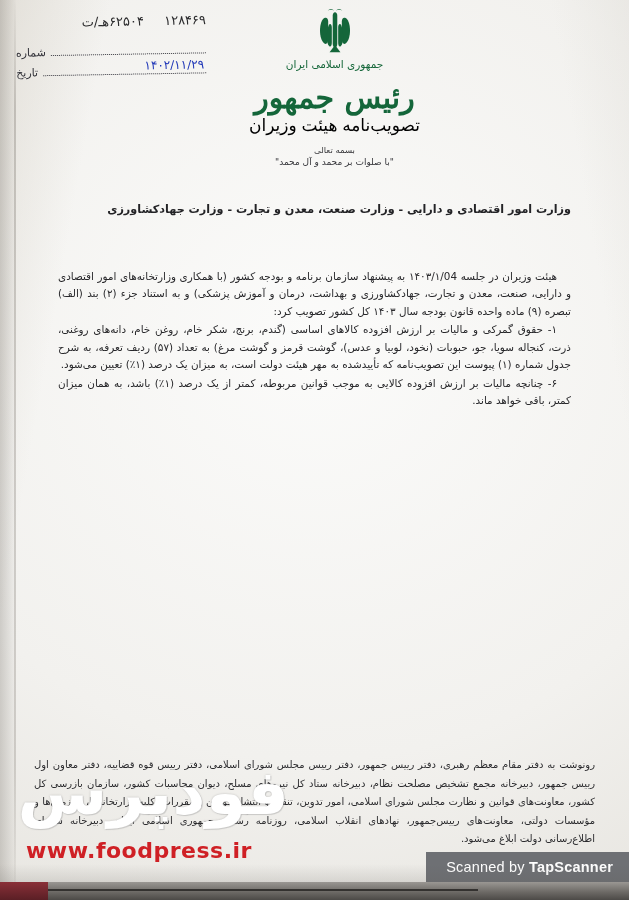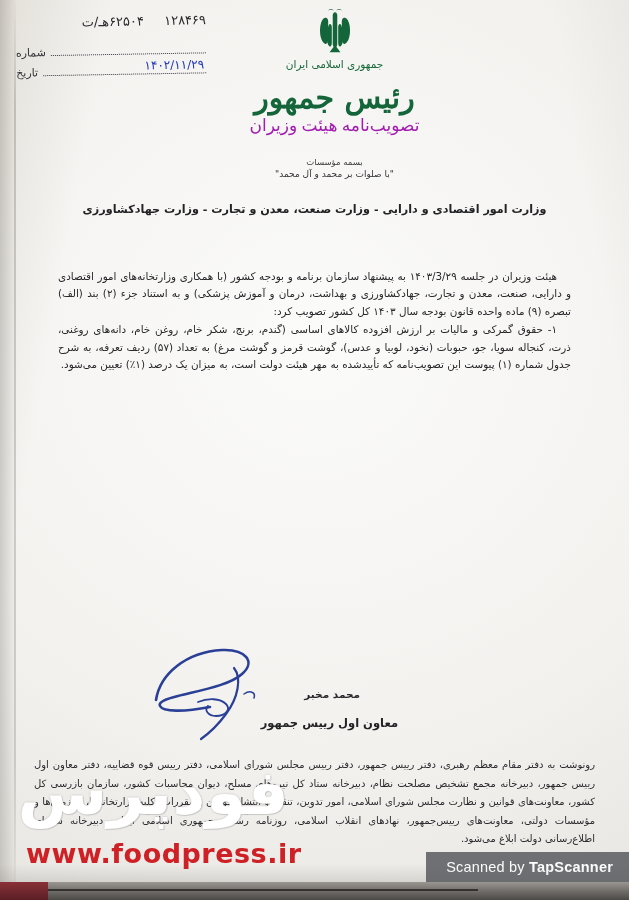--- a/index.html
+++ b/index.html
@@ -119,45 +119,45 @@
   .title-main {
     font-family: "DejaVu Serif", "Liberation Serif", serif;
     font-size: 30px;
     color: #14663a;
     line-height: 1.05;
     font-weight: 600;
     letter-spacing: -1px;
     margin: 12px 0 1px;
   }
   .title-sub {
-    font-family: Liberation Serif, serif;
+    font-family: Liberation Sans, sans-serif;
     font-size: 17px;
-    color: #a21caf;
+    color: #000000;
     letter-spacing: -0.4px;
-    margin-bottom: 20px;
+    margin-bottom: 8px;
   }
   .basmala {
     font-size: 8.5px;
     color: #3b3b3e;
     margin-top: 6px;
     line-height: 1.5;
   }
   .salavat {
     font-size: 9px;
     color: #35353a;
     margin-top: 1px;
   }
 
   
   .addressees {
     position: absolute;
     top: 200px;
     left: 58px;
     right: 58px;
-    text-align: center;
+    text-align: right;
     font-size: 11.2px;
     font-weight: bold;
     line-height: 1.85;
     color: #232326;
   }
   .body-text {
     position: absolute;
     top: 268px;
     left: 58px;
     right: 58px;
@@ -230,21 +230,21 @@
     letter-spacing: -2px;
     line-height: 1;
     text-shadow: 0 0 2px rgba(120,120,120,0.45), 1px 1px 0 rgba(170,170,170,0.35);
     transform: scaleX(1.05);
   }
   .wm-url {
     position: absolute;
     top: 838px;
     left: 26px;
     font-family: "DejaVu Sans", sans-serif;
-    font-size: 27px;
+    font-size: 22px;
     font-weight: bold;
     color: #cf2025;
     letter-spacing: 0.5px;
     white-space: nowrap;
   }
   .scanner-badge {
     position: absolute;
     right: 0;
     bottom: 18px;
     background: #6e7074;
@@ -320,45 +320,34 @@
         <path d="M38 40 c3 -1 5 2 5 7 v34 c0 7 -3 10 -6 7 -3 -3 -5 -10 -5 -20 0 -12 3 -26 6 -28 z"></path>
         <path d="M62 40 c-3 -1 -5 2 -5 7 v34 c0 7 3 10 6 7 3 -3 5 -10 5 -20 0 -12 -3 -26 -6 -28 z"></path>
         <path d="M50 86 l-12 16 h24 z"></path>
         <path d="M34 10 q7 -7 14 0 q-7 -4 -14 0 z"></path>
         <path d="M52 10 q7 -7 14 0 q-7 -4 -14 0 z"></path>
       </g>
     </svg>
     <div class="org-name">جمهوری اسلامی ایران</div>
     <div class="title-main">رئیس جمهور</div>
     <div class="title-sub">تصویب‌نامه هیئت وزیران</div>
-    <div class="basmala">بسمه مؤسسات</div>
+    <div class="basmala">بسمه تعالی</div>
     <div class="salavat">"با صلوات بر محمد و آل محمد"</div>
   </div>
 
   <div class="addressees">
     <div>وزارت امور اقتصادی و دارایی  -  وزارت صنعت، معدن و تجارت  -  وزارت جهادکشاورزی</div>
   </div>
 
   <div class="body-text">
-    <p class="para">هیئت وزیران در جلسه ۱۴۰۳/3/۲۹ به پیشنهاد سازمان برنامه و بودجه کشور (با همکاری وزارتخانه‌های امور اقتصادی و دارایی، صنعت، معدن و تجارت، جهادکشاورزی و بهداشت، درمان و آموزش پزشکی) و به استناد جزء (۲) بند (الف) تبصره (۹) ماده واحده قانون بودجه سال ۱۴۰۳ کل کشور تصویب کرد:</p>
+    <p class="para">هیئت وزیران در جلسه ۱۴۰۳/۱/04 به پیشنهاد سازمان برنامه و بودجه کشور (با همکاری وزارتخانه‌های امور اقتصادی و دارایی، صنعت، معدن و تجارت، جهادکشاورزی و بهداشت، درمان و آموزش پزشکی) و به استناد جزء (۲) بند (الف) تبصره (۹) ماده واحده قانون بودجه سال ۱۴۰۳ کل کشور تصویب کرد:</p>
     <p class="para clause">۱- حقوق گمرکی و مالیات بر ارزش افزوده کالاهای اساسی (گندم، برنج، شکر خام، روغن خام، دانه‌های روغنی، ذرت، کنجاله سویا، جو، حبوبات (نخود، لوبیا و عدس)، گوشت قرمز و گوشت مرغ) به تعداد (۵۷) ردیف تعرفه، به شرح جدول شماره (۱) پیوست این تصویب‌نامه که تأییدشده به مهر هیئت دولت است، به میزان یک درصد (۱٪) تعیین می‌شود.</p>
-  </div>
-
-  <div class="signature-zone">
-    <svg class="sign-svg" viewBox="0 0 210 100">
-      <g fill="none" stroke="#2a3f96" stroke-linecap="round" stroke-linejoin="round">
-        <path d="M18 56 C22 30 48 8 84 6 C108 5 118 18 104 30 C92 41 64 46 40 52 C28 55 20 58 22 62 C25 68 46 68 72 63" stroke-width="2.6"></path>
-        <path d="M96 24 C104 34 100 54 88 70 C80 81 70 90 63 95" stroke-width="2.2"></path>
-        <path d="M60 58 C70 54 82 54 88 60 C93 65 88 72 78 72 C70 72 66 66 70 62" stroke-width="1.8"></path>
-        <path d="M106 50 C112 46 118 48 116 54" stroke-width="1.5"></path>
-      </g>
-    </svg>
-    <div class="sign-name">محمد مخبر</div>
-    <div class="sign-role">معاون اول رییس جمهور</div>
-  </div>
+    <p class="para clause">۶- چنانچه مالیات بر ارزش افزوده کالایی به موجب قوانین مربوطه، کمتر از یک درصد (۱٪) باشد، به همان میزان کمتر، باقی خواهد ماند.</p>
+  </div>
+
 
   <div class="distribution">رونوشت به دفتر مقام معظم رهبری، دفتر رییس جمهور، دفتر رییس مجلس شورای اسلامی، دفتر رییس قوه قضاییه، دفتر معاون اول رییس جمهور، دبیرخانه مجمع تشخیص مصلحت نظام، دبیرخانه ستاد کل نیروهای مسلح، دیوان محاسبات کشور، سازمان بازرسی کل کشور، معاونت‌های قوانین و نظارت مجلس شورای اسلامی، امور تدوین، تنقیح و انتشار قوانین و مقررات، کلیه وزارتخانه‌ها، سازمان‌ها و مؤسسات دولتی، معاونت‌های رییس‌جمهور، نهادهای انقلاب اسلامی، روزنامه رسمی جمهوری اسلامی ایران، دبیرخانه شورای اطلاع‌رسانی دولت ابلاغ می‌شود.</div>
 
   <div class="wm-logo">فودپرس</div>
   <div class="wm-url">www.foodpress.ir</div>
 
   <div class="scanner-badge">
     <span class="light">Scanned by </span><b>TapScanner</b>
   </div>
 

